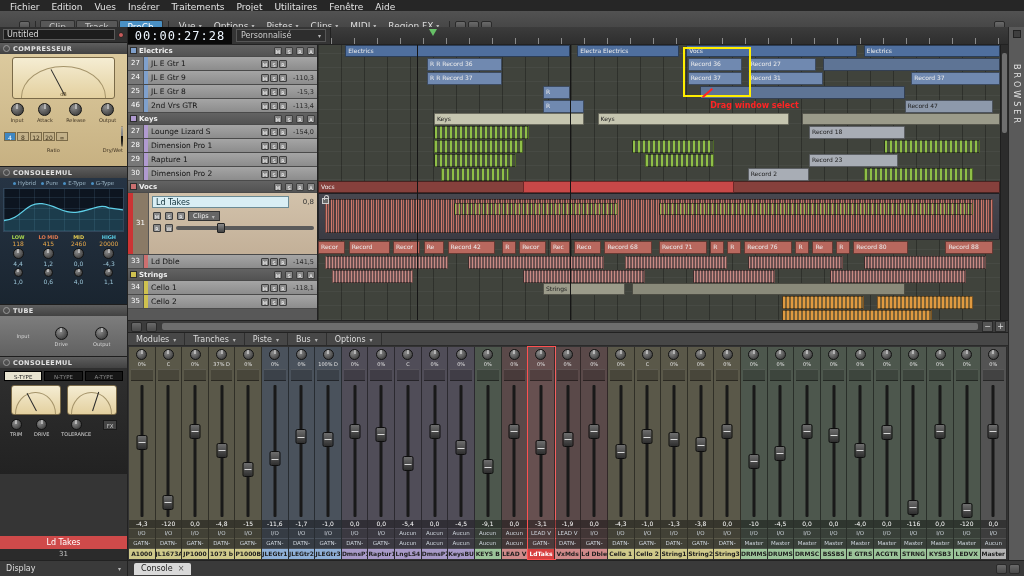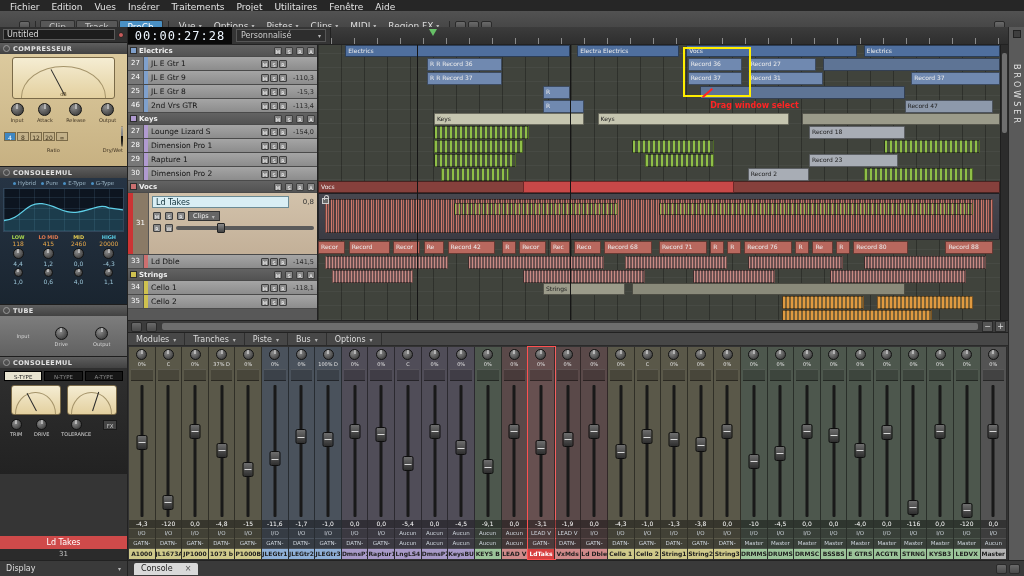--- a/index.html
+++ b/index.html
@@ -143,21 +143,21 @@
   .s-io,.s-fx { height:9px; line-height:9px; text-align:center; font-size:5.5px; color:#cdd4dc; background:rgba(0,0,0,.26); margin-top:1px; flex:none; overflow:hidden; }
   .s-name { height:10px; line-height:10px; text-align:center; font-size:6px; font-weight:bold; color:#1d1d1d; margin-top:1px; flex:none; overflow:hidden; }
 
   
   .browser { position:absolute; right:0; top:27px; width:16px; bottom:16px; background:#5a5a5a; border-left:1px solid #262626; }
   .browser .blabel { writing-mode:vertical-rl; font-size:8px; letter-spacing:3px; color:#e2e2e2; margin:26px 0 0 3px; }
   .browser .bicon { width:8px; height:8px; margin:3px auto 0; background:#3e3e3e; border:1px solid #222; }
   .statusbar { position:absolute; left:0; right:0; bottom:0; height:16px; background:#3a3a3a; border-top:1px solid #222;
                display:flex; align-items:center; font-size:8px; }
   .sb-display { width:128px; height:100%; border-right:1px solid #222; display:flex; align-items:center; justify-content:space-between; padding:0 6px; color:#ddd; flex:none; }
-  .sb-tab { margin-left:6px; background:#d9d9d9; color:#222; height:12px; line-height:12px; padding:0 7px; border-radius:2px 2px 0 0; display:flex; gap:12px; align-items:center; }
+  .sb-tab { margin-left:6px; background:#d9d9d9; color:#222; height:12px; line-height:12px; padding:0 7px; border-radius:2px 2px 0 0; display:flex; gap:5px; align-items:center; }
   .sb-close { color:#555; font-size:8px; }
 </style>
 </head>
 <body>
 
 <div class="app">
 
   <div class="menubar">
 
   <span class="mi">Fichier</span>

